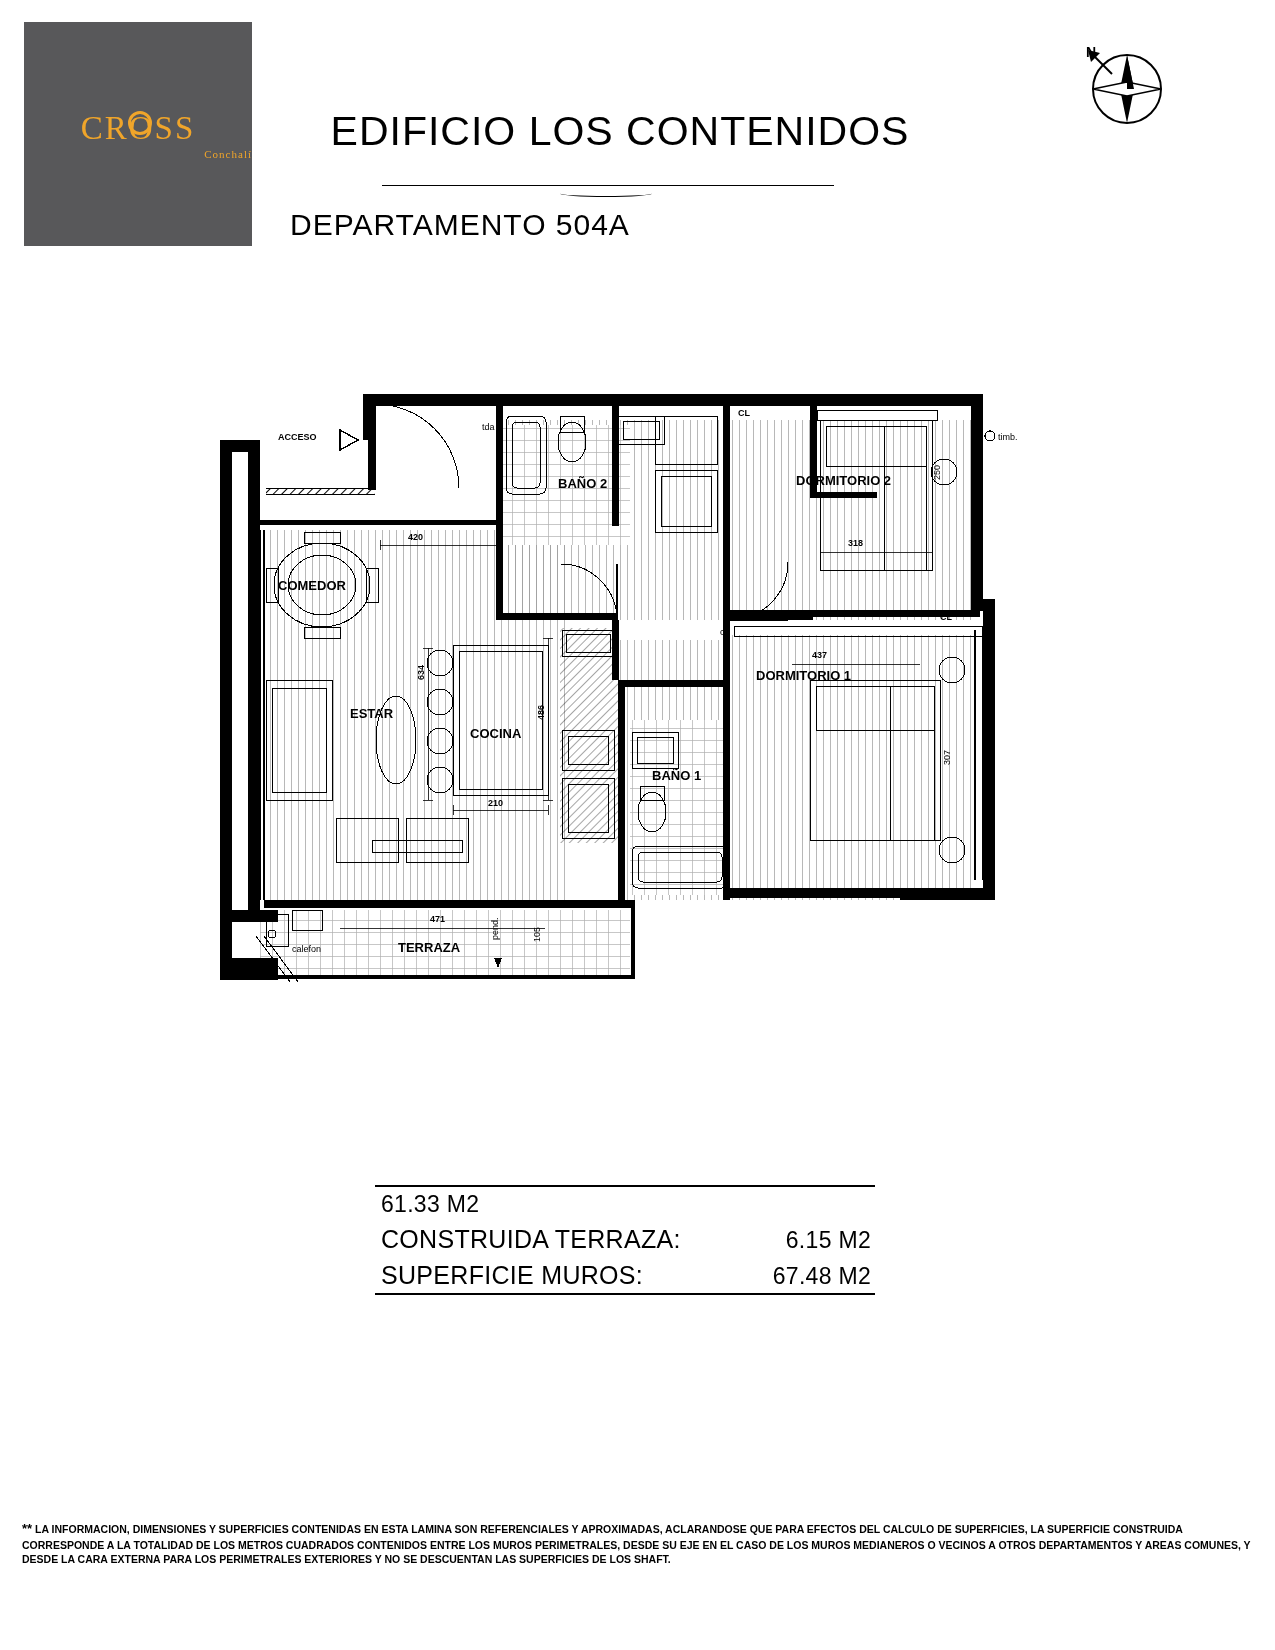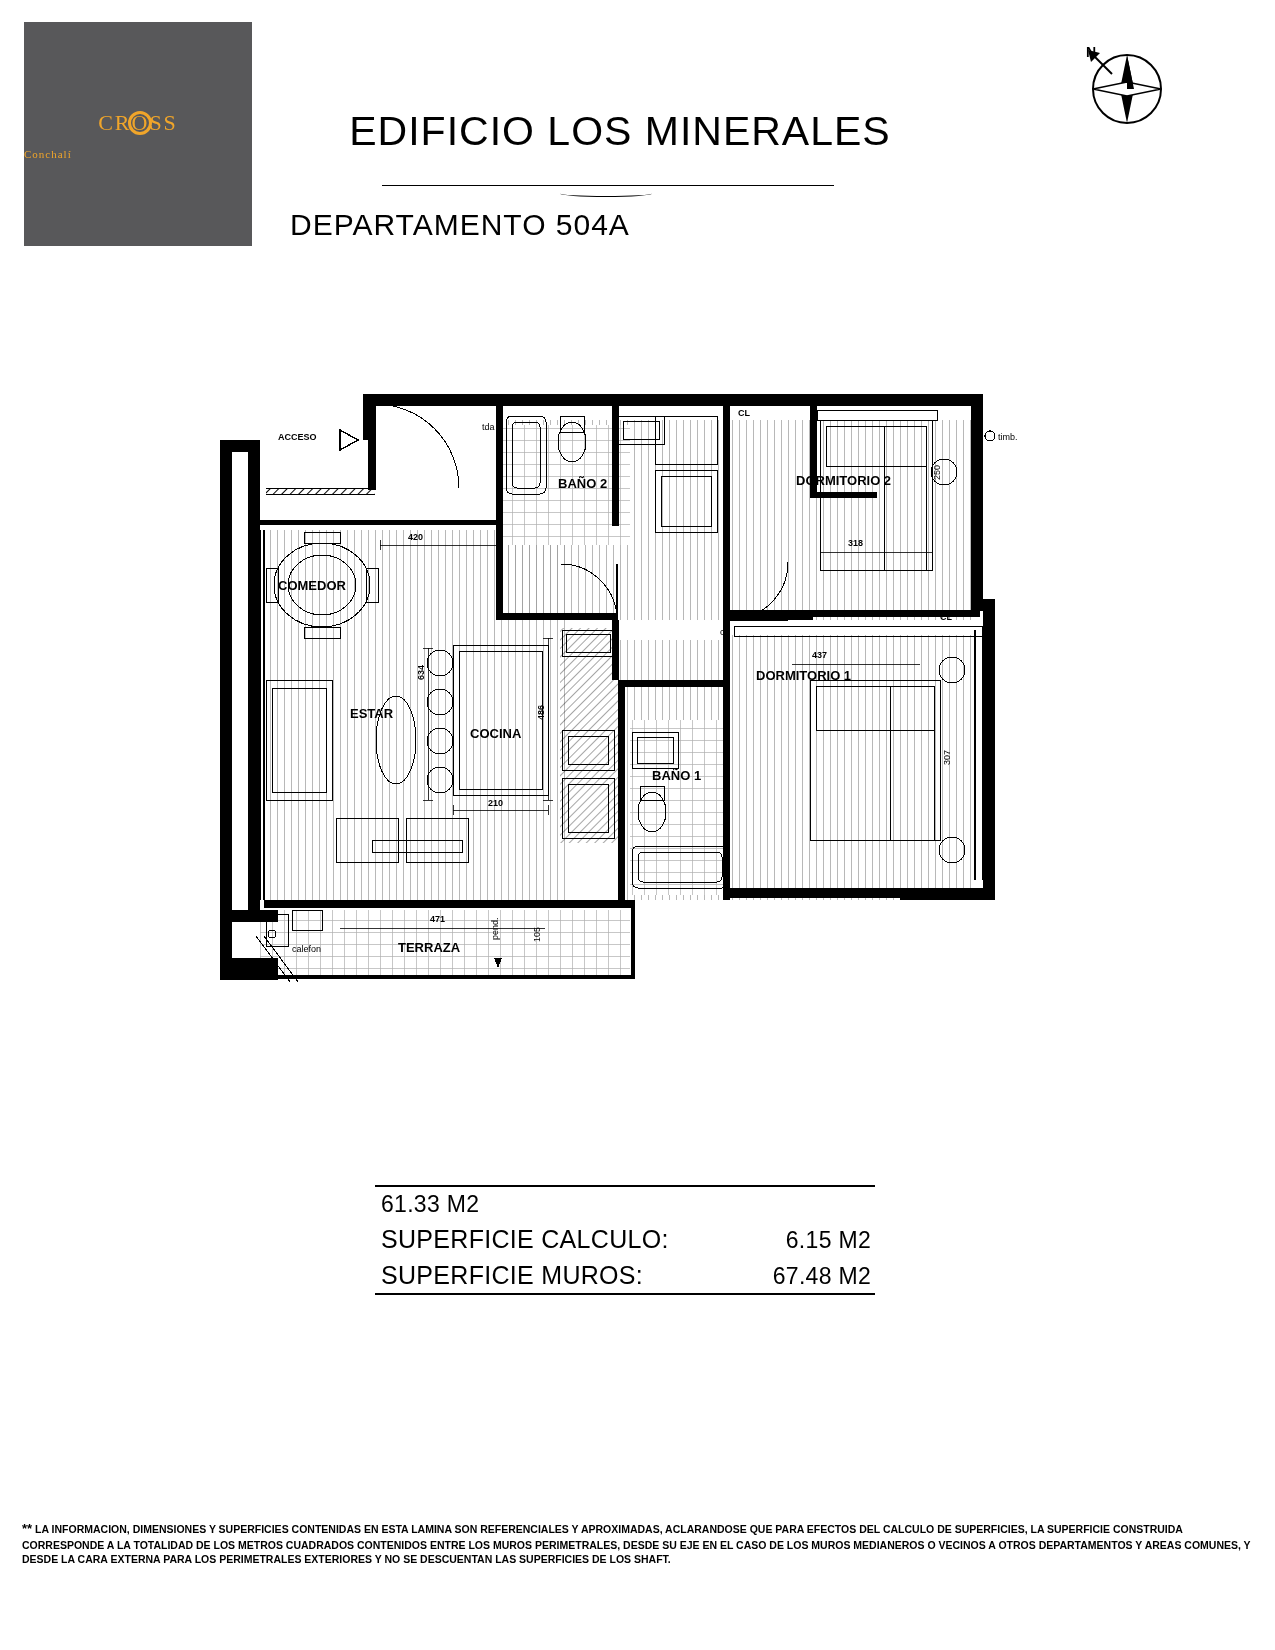--- a/index.html
+++ b/index.html
@@ -25,30 +25,30 @@
     height: 224px;
     background: #58585a;
   }
   #logo-text {
     position: absolute;
     left: 0;
     top: 88px;
     width: 228px;
     text-align: center;
     color: #f0a52a;
-    font-size: 22px;
+    font-size: 33px;
     letter-spacing: 2px;
     font-family: "Liberation Serif", serif;
   }
   #logo-sub {
     position: absolute;
     left: 0;
     top: 126px;
     width: 228px;
-    text-align: left;
+    text-align: right;
     color: #f0a52a;
     font-size: 11px;
     letter-spacing: 1px;
     font-family: "Liberation Serif", serif;
   }
   #logo-ring {
     position: absolute;
     left: 104px;
     top: 89px;
     width: 24px;
@@ -171,21 +171,21 @@
 </style>
 </head>
 <body>
 
 <div id="logo-box">
   <div id="logo-ring"></div>
   <div id="logo-text">CROSS</div>
   <div id="logo-sub">Conchalí</div>
 </div>
 
-<div id="title-main">EDIFICIO  LOS MINERALES</div>
+<div id="title-main">EDIFICIO  LOS CONTENIDOS</div>
 <div id="title-rule"></div>
 <div id="title-rule2"></div>
 <div id="title-sub">DEPARTAMENTO   504A</div>
 
 <div id="north-label">N</div>
 <svg id="north" viewBox="0 0 90 90">
   <circle cx="45" cy="45" r="34" fill="none" stroke="#000" stroke-width="2"></circle>
   <polygon points="45,11 52,45 45,79 38,45" fill="#000"></polygon>
   <polygon points="11,45 45,38 79,45 45,52" fill="#fff" stroke="#000" stroke-width="1.5"></polygon>
   <polygon points="45,11 52,45 45,45" fill="#000"></polygon>
@@ -415,21 +415,21 @@
   <text class="dim" x="288" y="426">210</text>
 </svg>
 </div>
 
 <div id="areas">
   <div class="rule-top"></div>
   <div class="row">
     <span class="val">61.33 M2</span>
   </div>
   <div class="row">
-    <span>SUPERFICIE CALCULO:</span>
+    <span>CONSTRUIDA TERRAZA:</span>
     <span class="val">6.15 M2</span>
   </div>
   <div class="row">
     <span>SUPERFICIE MUROS:</span>
     <span class="val">67.48 M2</span>
   </div>
   <div class="rule-bot"></div>
 </div>
 
 <div id="footnote">

